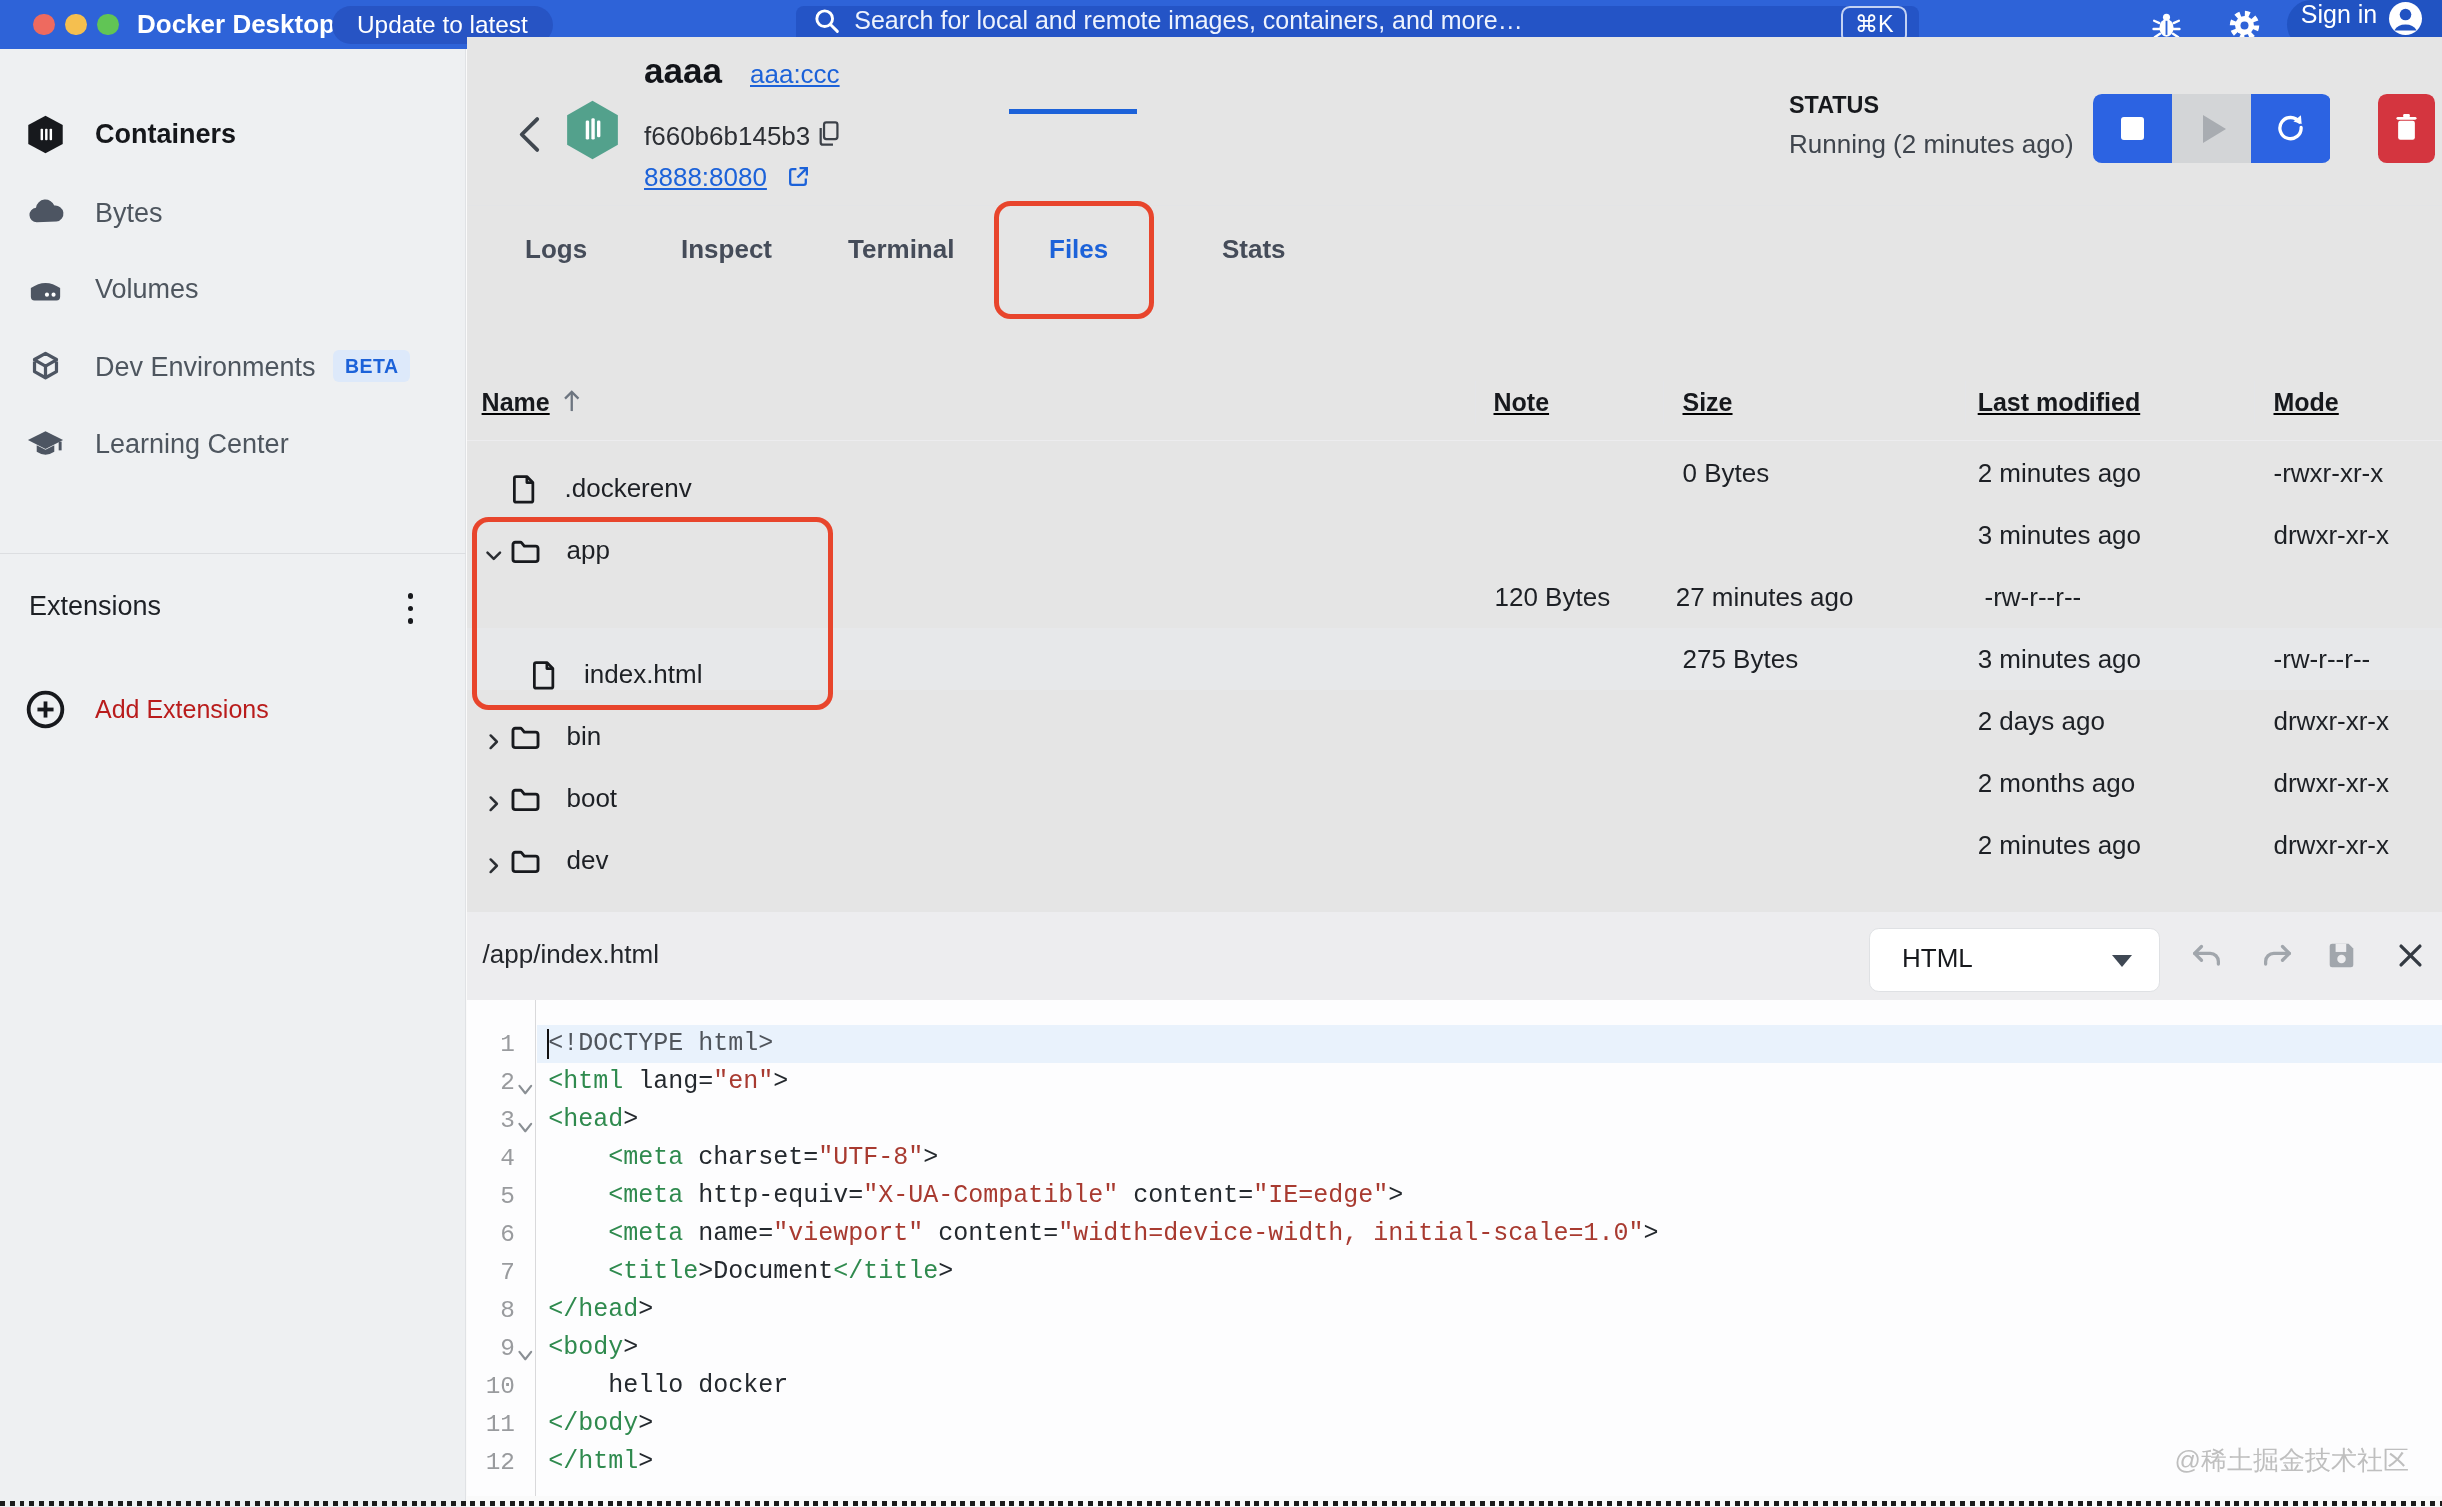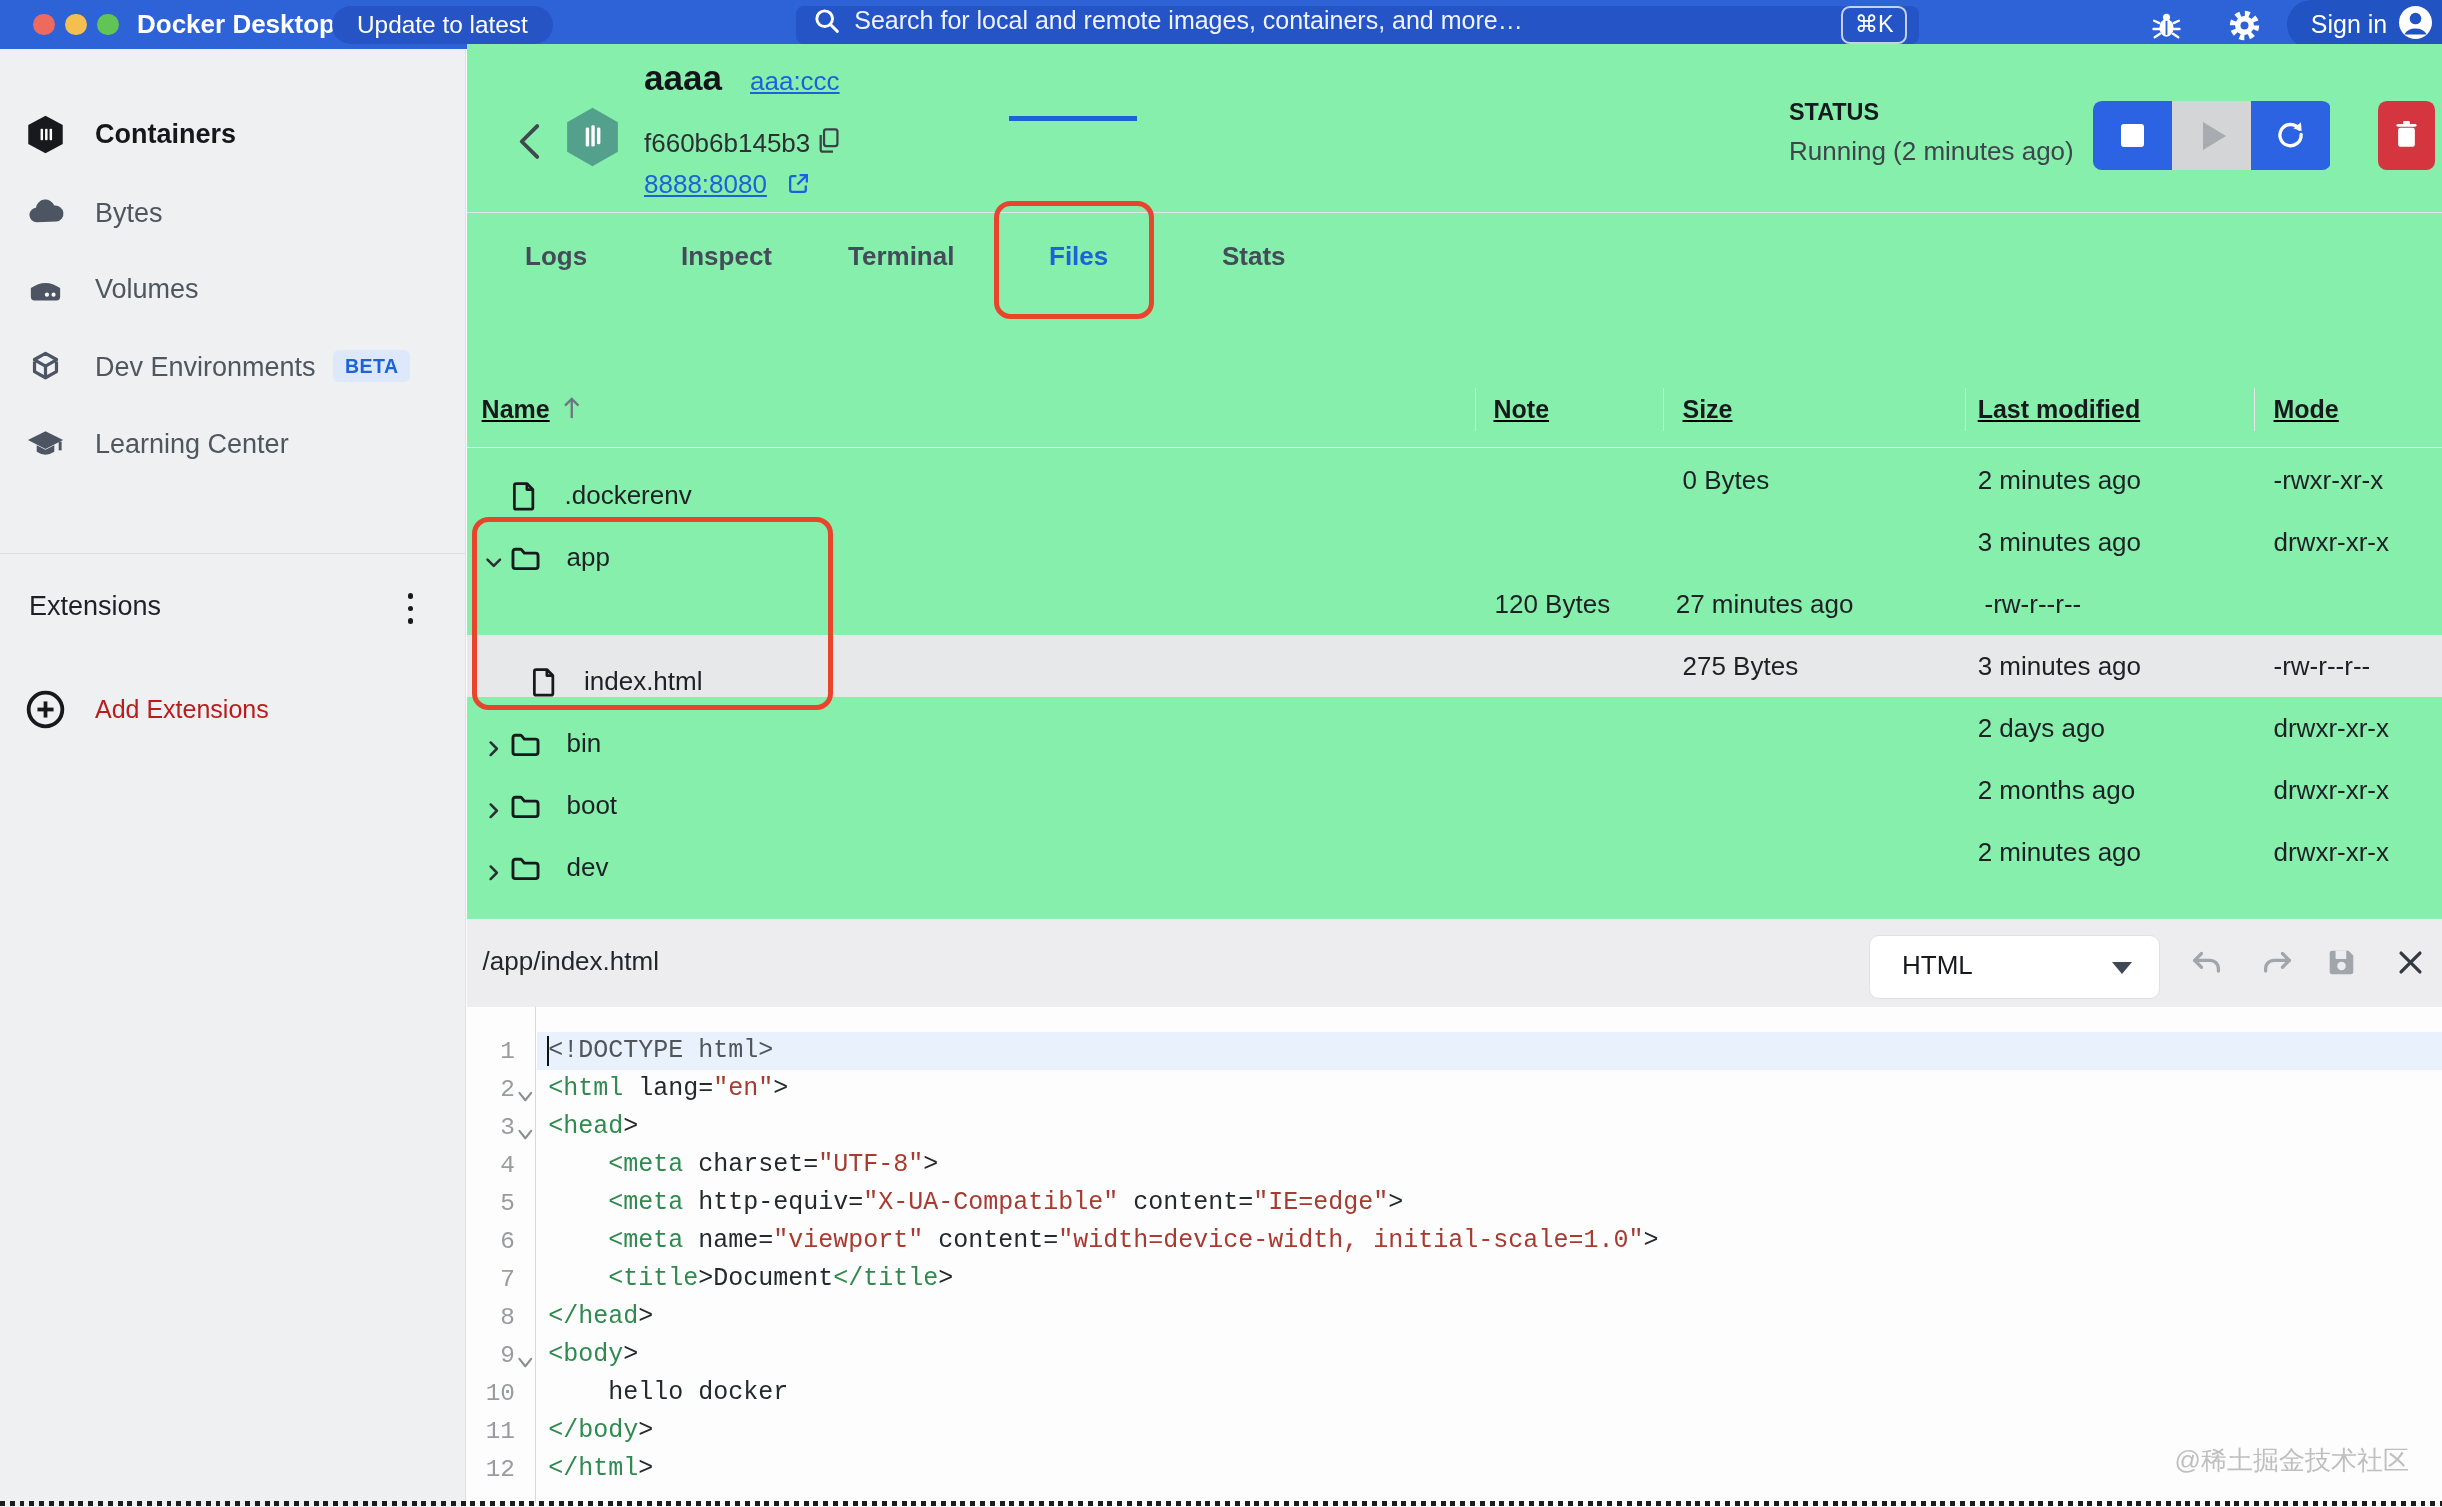--- a/index.html
+++ b/index.html
@@ -13,39 +13,39 @@
   .traffic span { width:21.5px; height:21.5px; border-radius:50%; display:block; }
   .tl-red{background:#ee6a5f}.tl-yellow{background:#f5bf4f}.tl-green{background:#61c555}
   .tb-title { position:absolute; left:137px; top:0; height:49px; line-height:49px; color:#fff; font-size:26px; font-weight:bold; }
   .tb-update { position:absolute; left:332px; top:5.9px; height:38px; padding:0 25px; border-radius:19.5px; background:#2754c4; color:#fff; font-size:24.4px; line-height:38px; border:none; }
   .tb-search { position:absolute; left:796px; top:5.9px; width:1123px; height:38px; background:#2454c6; border-radius:7.8px; display:flex; color:#e8eefb; }
   .tb-search .mag { margin:0 13.7px 0 15.6px; }
   .tb-search .ph { font-size:25px; color:#eef3fd; flex:1; white-space:nowrap; overflow:hidden; }
   .kbd { margin-right:11.7px; border:2px solid #c3d2f3; border-radius:8.8px; padding:2px 11.7px; font-size:23.4px; color:#fff; }
   .tb-ico { position:absolute; top:8.8px; width:33px; height:33px; }
   .tb-bug { left:2150px; } .tb-gear { left:2228px; }
-  .tb-signin { position:absolute; left:2287px; top:0; width:155px; height:49px; background:#2153c2; border-radius:24.4px 0 0 24.4px; display:flex; align-items:center; justify-content:flex-end; gap:9.8px; padding-right:8px; }
+  .tb-signin { position:absolute; left:2287px; top:0; width:155px; height:49px; background:#2153c2; border-radius:24.4px 0 0 24.4px; display:flex; align-items:flex-start; justify-content:flex-end; gap:9.8px; padding-right:18px; }
   .tb-signin .lbl { color:#fff; font-size:25px; }
 
   
   .sidebar { position:absolute; left:0; top:49px; width:466px; height:1459px; background:#eef0f2; border-right:1px solid #e0e2e5; }
   .sb-item { position:absolute; left:0; width:462px; height:60px; display:flex; align-items:center; cursor:pointer; }
   .sb-item .ic { position:absolute; left:25px; width:41px; height:41px; display:flex; align-items:center; justify-content:center; }
   .sb-item .lb { position:absolute; left:95px; font-size:27px; color:#4e565f; white-space:nowrap; }
   .sb-item.active .lb { color:#15171b; font-weight:bold; }
   .beta { display:inline-block; margin-left:17.6px; background:#dde9fa; color:#1c62d9; font-size:19.5px; font-weight:bold; letter-spacing:0.5px; padding:4.9px 11.7px; border-radius:5.9px; vertical-align:2.9px; }
   .sb-divider { position:absolute; left:0; top:504px; width:466px; height:1px; background:#dcdee1; }
   .sb-ext { position:absolute; left:29px; top:542px; font-size:27px; color:#1d2025; }
   .sb-kebab { position:absolute; left:394px; top:538px; width:33px; height:43px; display:flex; flex-direction:column; align-items:center; justify-content:center; gap:6.8px; cursor:pointer; }
   .sb-kebab i { width:5.9px; height:5.9px; border-radius:50%; background:#17191d; }
   .sb-add { position:absolute; left:0; top:630px; width:466px; height:60px; display:flex; align-items:center; cursor:pointer; }
   .sb-add .lb { position:absolute; left:95px; font-size:25px; color:#b91c1c;text-align:right; }
 
   
-  .main { position:absolute; left:467px; top:44px; width:1975px; height:1103px; background:#86efac; }
+  .main { position:absolute; left:467px; top:37px; width:1975px; height:1103px; background:#e5e5e5; }
   .chdr { position:absolute; left:0; top:0; width:1975px; height:169px; border-bottom:1px solid #e3e4e6; }
   .back { position:absolute; left:47px; top:76px; cursor:pointer; }
   .hexwrap { position:absolute; left:97px; top:62px; }
   .ttl { position:absolute; left:177px; top:13.7px; font-size:35px; font-weight:bold; color:#121419; }
   .ttl-link { position:absolute; left:283px; top:21.5px; font-size:26px; color:#1c62d9; text-decoration:underline; }
   .cid { position:absolute; left:177px; top:84px; font-size:26px; color:#2c2f34; }
   .copy-ic { position:absolute; left:348px; top:82px; cursor:pointer; }
   .port { position:absolute; left:177px; top:125px; font-size:26px; color:#1c62d9; text-decoration:underline; }
   .ext-ic { position:absolute; left:319px; top:127px; cursor:pointer; }
   .st-label { position:absolute; left:1322px; top:55px; font-size:23.4px; font-weight:bold; color:#17191d; }

